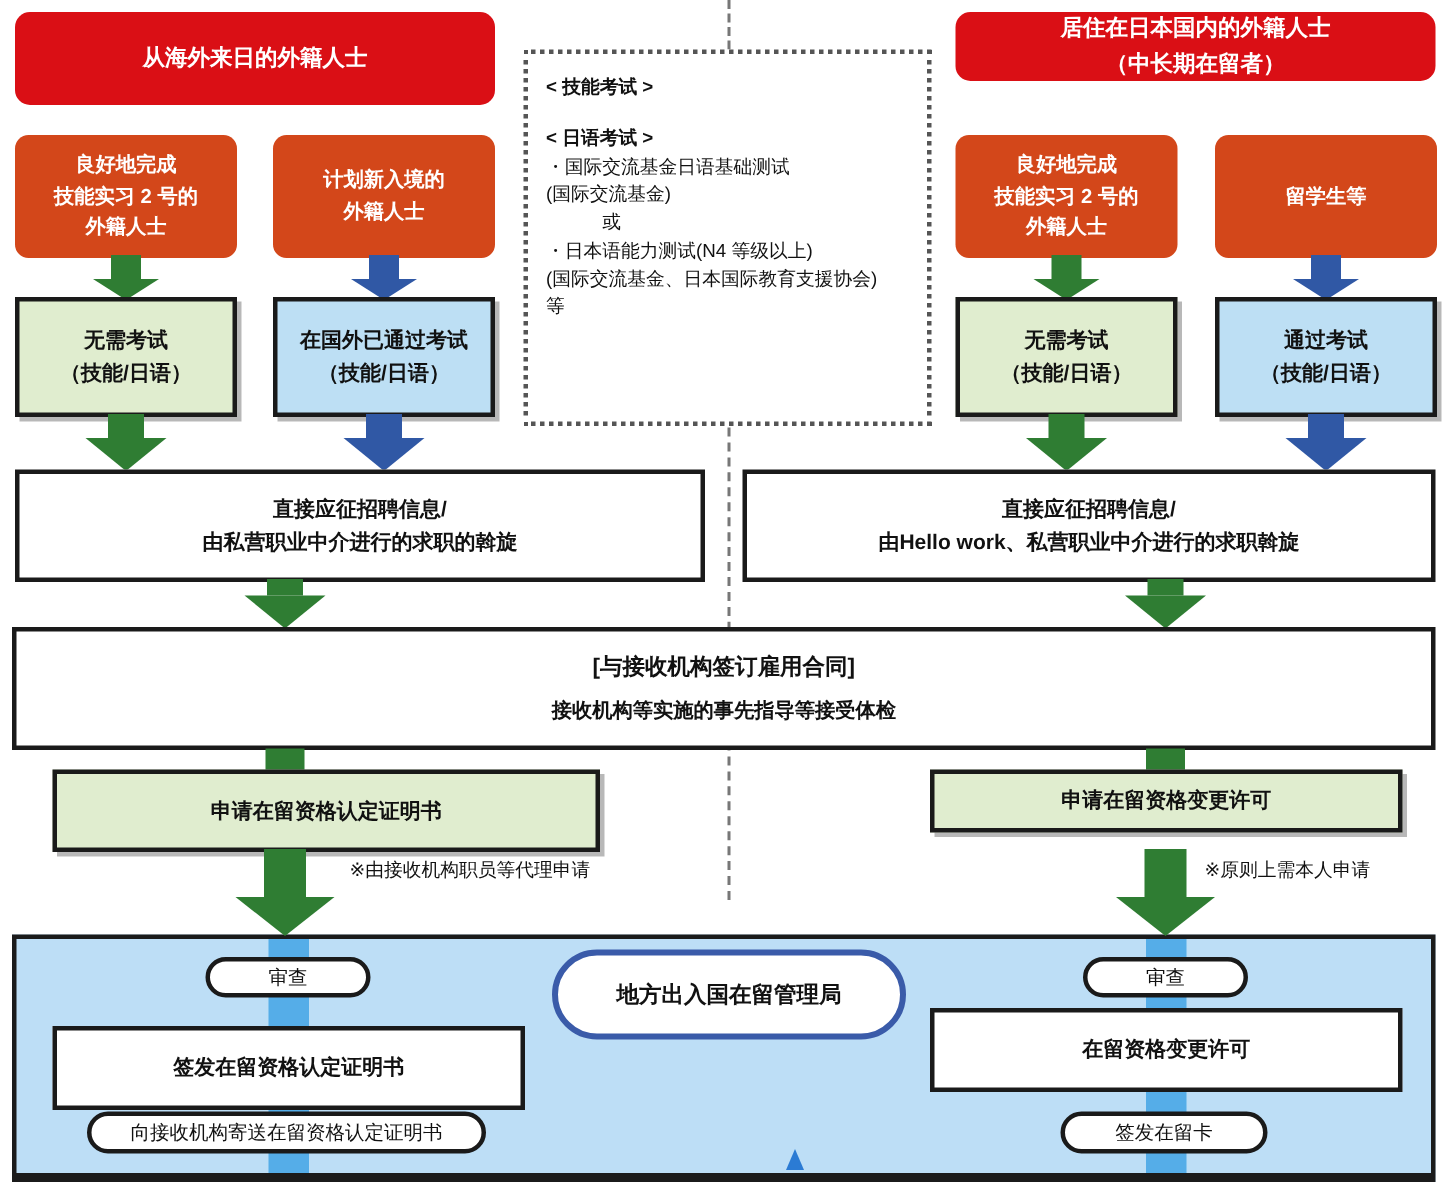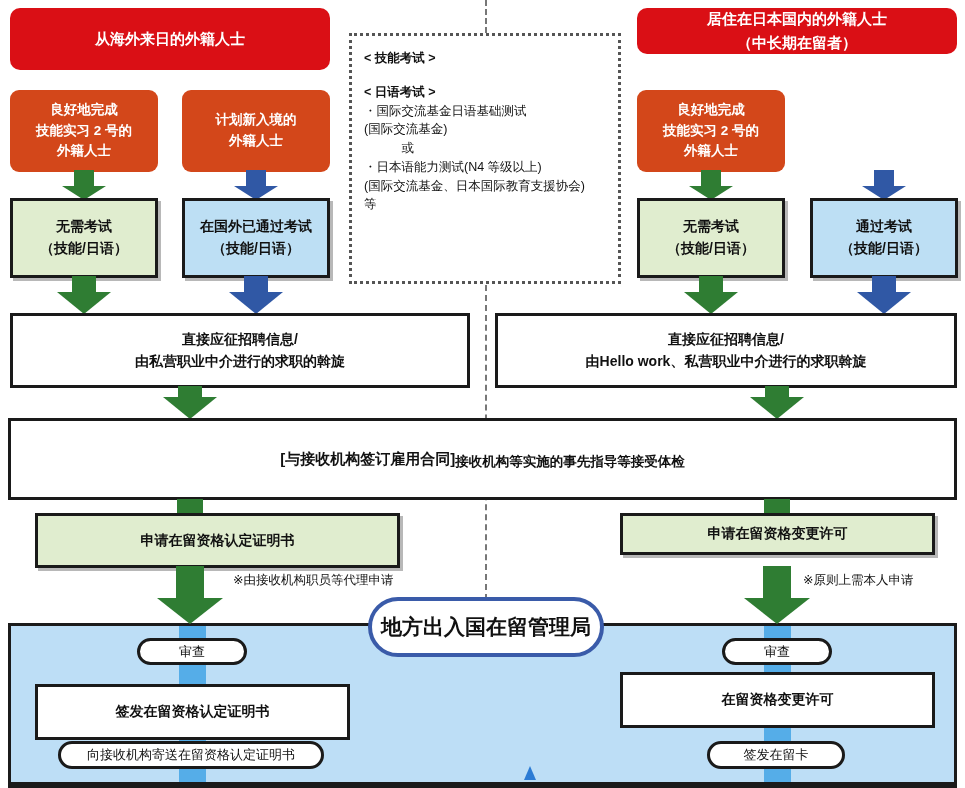--- a/index.html
+++ b/index.html
@@ -22,21 +22,21 @@
   .arrow .shaft{flex:1;}
   .arrow .head{width:0;height:0;}
   .arrow.sm{width:44px;}.arrow.sm .shaft{width:20px;}.arrow.sm .head{border-left:22px solid transparent;border-right:22px solid transparent;border-top:14px solid;}
   .arrow.md{width:54px;}.arrow.md .shaft{width:24px;}.arrow.md .head{border-left:27px solid transparent;border-right:27px solid transparent;border-top:22px solid;}
   .arrow.lg{width:66px;}.arrow.lg .shaft{width:28px;}.arrow.lg .head{border-left:33px solid transparent;border-right:33px solid transparent;border-top:26px solid;}
   .arrow.green .shaft{background:var(--green);} .arrow.green .head{border-top-color:var(--green);}
   .arrow.blue .shaft{background:var(--blue);} .arrow.blue .head{border-top-color:var(--blue);}
   .stub{width:26px;background:var(--green);z-index:2;}
   .panel{background:var(--panel);border:3px solid #1b1b1b;border-bottom-width:6px;z-index:1;}
   .band{position:absolute;top:0;bottom:0;width:27px;background:var(--band);}
-  .pill{background:#fff;border:4px solid var(--pillborder);border-radius:999px;font-weight:bold;font-size:21px;z-index:3;}
+  .pill{background:#fff;border:4px solid var(--pillborder);border-radius:999px;font-weight:bold;font-size:15px;z-index:3;margin-top:36px;}
   .oval{background:#fff;border:3px solid #1a1a1a;border-radius:999px;font-weight:normal;font-size:13px;z-index:2;}
   .note-text{font-size:12.5px;z-index:2;}
   .wide-title{font-weight:bold;font-size:15px;}
   .wide-sub{font-size:13.5px;margin-top:7px;}
   .spike{width:0;height:0;border-left:6px solid transparent;border-right:6px solid transparent;border-bottom:14px solid var(--spike);z-index:2;}
 </style>
 </head>
 <body>
 
 <div class="canvas">
@@ -70,20 +70,23 @@
   </div>
   <div class="abs orange-box center" style="left:182px;top:90px;width:148px;height:82px;">
     <span class="pre">计划新入境的
 外籍人士</span>
   </div>
   <div class="abs orange-box center" style="left:637px;top:90px;width:148px;height:82px;">
     <span class="pre">良好地完成
 技能实习 2 号的
 外籍人士</span>
   </div>
+  <div class="abs orange-box center" style="left:810px;top:90px;width:148px;height:82px;">
+    <span class="pre">留学生等</span>
+  </div>
 
   <div class="abs arrow sm green" style="left:62px;top:170px;height:30px;">
       <div class="shaft"></div>
       <div class="head"></div>
     </div>
   <div class="abs arrow sm blue" style="left:234px;top:170px;height:30px;">
       <div class="shaft"></div>
       <div class="head"></div>
     </div>
   <div class="abs arrow sm green" style="left:689px;top:170px;height:30px;">
@@ -140,21 +143,21 @@
 
   <div class="abs arrow md green" style="left:163px;top:386px;height:33px;">
       <div class="shaft"></div>
       <div class="head"></div>
     </div>
   <div class="abs arrow md green" style="left:750px;top:386px;height:33px;">
       <div class="shaft"></div>
       <div class="head"></div>
     </div>
 
-  <div class="abs frame center" style="left:8px;top:418px;width:949px;height:82px;flex-direction:row;">
+  <div class="abs frame center" style="left:8px;top:418px;width:949px;height:82px;flex-direction:column;">
     <div class="wide-title">[与接收机构签订雇用合同]</div>
     <div class="wide-sub">接收机构等实施的事先指导等接受体检</div>
   </div>
 
   <div class="abs stub" style="left:177px;top:499px;height:16px;"></div>
   <div class="abs stub" style="left:764px;top:499px;height:16px;"></div>
 
   <div class="abs frame green-bg shadow center" style="left:35px;top:513px;width:365px;height:55px;">
     <span>申请在留资格认定证明书</span>
   </div>

